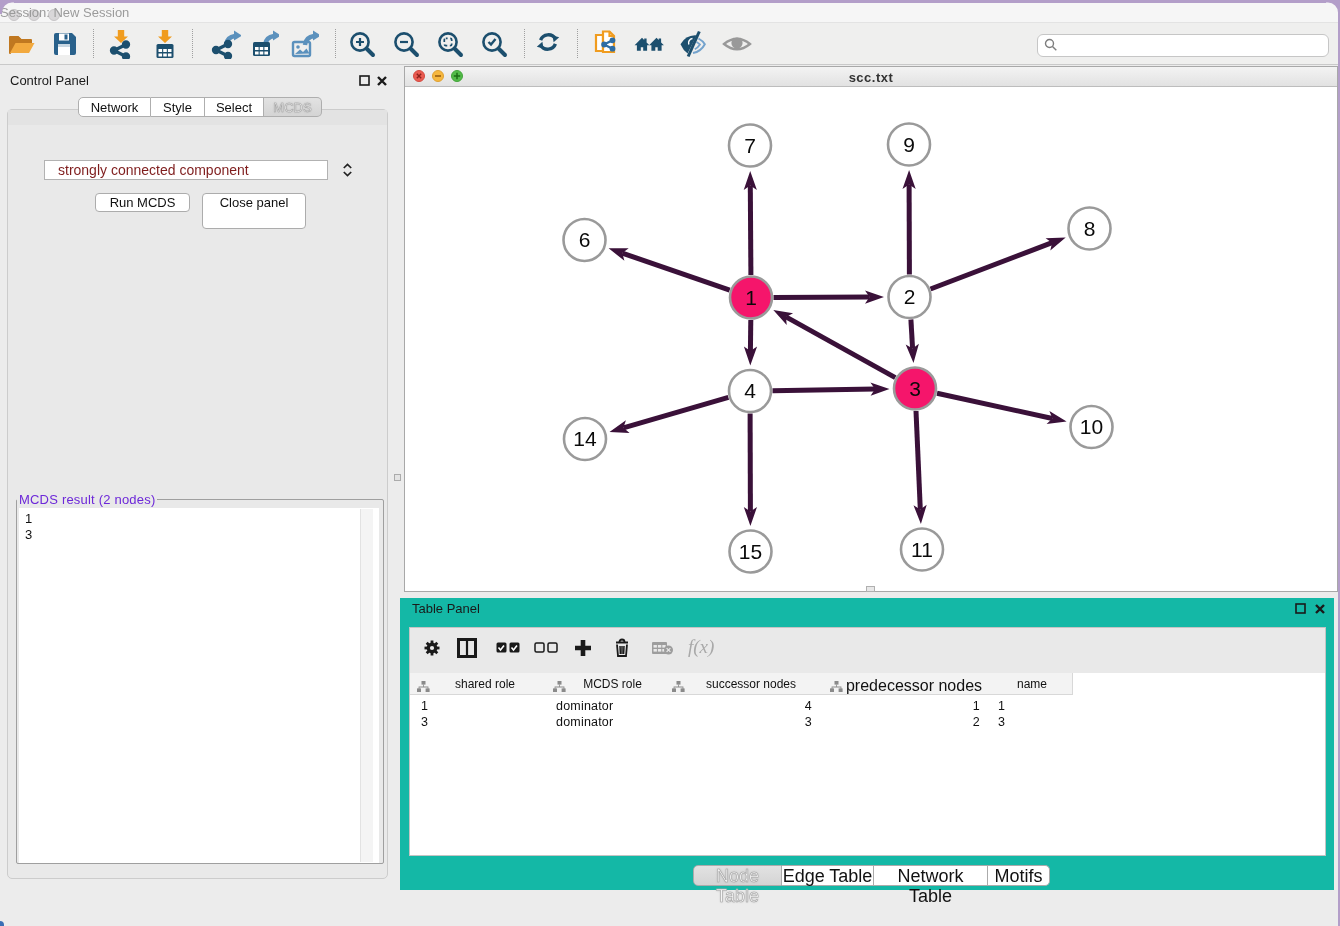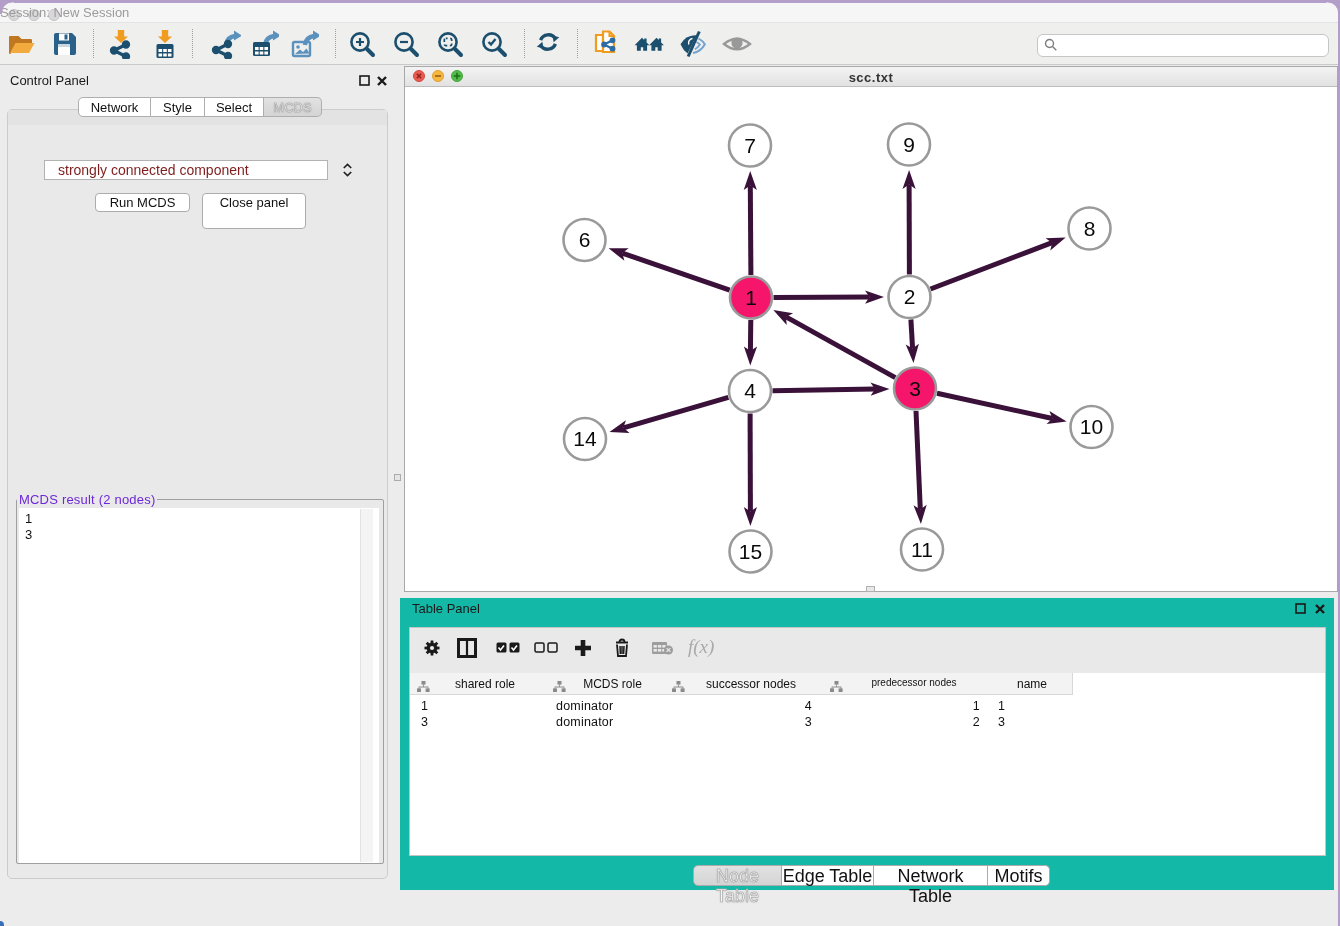--- a/index.html
+++ b/index.html
@@ -385,21 +385,21 @@
         <div class="abs" style="left:269px;top:49px;width:144px;text-align:center;font-size:12px;color:#111">successor nodes</div>
         <div class="thcell" style="left:413px;top:45px;width:169px"></div>
         <div class="abs" style="left:420px;top:51px;width:13px;height:12px"><svg width="13" height="12" viewBox="0 0 13 12">
             <g fill="#8a8a8a">
               <rect x="4.5" y="0" width="4" height="3.6"></rect>
               <rect x="0" y="7.4" width="4" height="3.6"></rect>
               <rect x="8.6" y="7.4" width="4" height="3.6"></rect>
               <path d="M6.1 3.6 h0.8 v2.2 h-0.8z M1.6 5.6 h9.8 v0.9 h-9.8z M1.6 6 h0.8 v2 h-0.8z M10.6 6 h0.8 v2 h-0.8z"></path>
             </g>
           </svg></div>
-        <div class="abs" style="left:427px;top:49px;width:154px;text-align:center;font-size:10px;color:#111">predecessor nodes</div>
+        <div class="abs" style="left:427px;top:49px;width:154px;text-align:center;font-size:16px;color:#111">predecessor nodes</div>
         <div class="thcell" style="left:581px;top:45px;width:82px"></div>
         <div class="abs" style="left:581px;top:49px;width:82px;text-align:center;font-size:12px;color:#111">name</div>
         <div class="trow" style="left:11px;top:70px">1</div>
         <div class="trow" style="left:146px;top:70px">dominator</div>
         <div class="trow" style="left:255px;top:70px;width:147px;text-align:right">4</div>
         <div class="trow" style="left:413px;top:70px;width:157px;text-align:right">1</div>
         <div class="trow" style="left:588px;top:70px">1</div>
         <div class="trow" style="left:11px;top:86px">3</div>
         <div class="trow" style="left:146px;top:86px">dominator</div>
         <div class="trow" style="left:255px;top:86px;width:147px;text-align:right">3</div>

